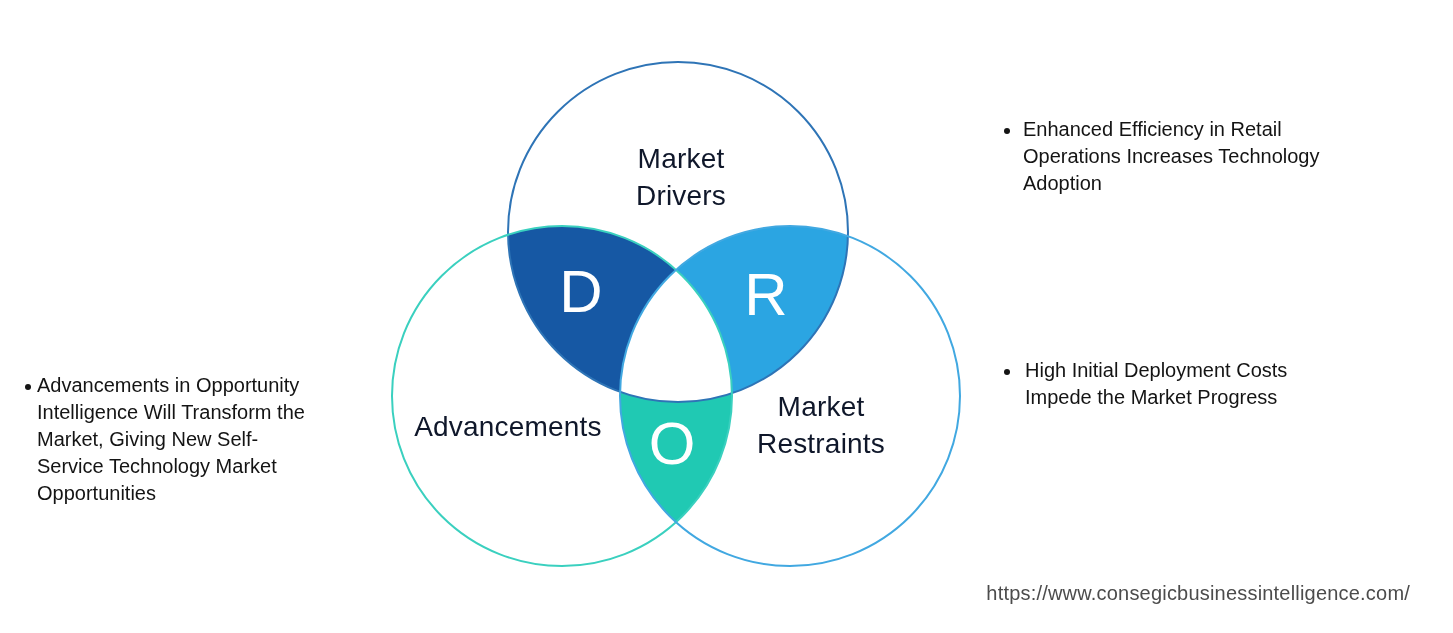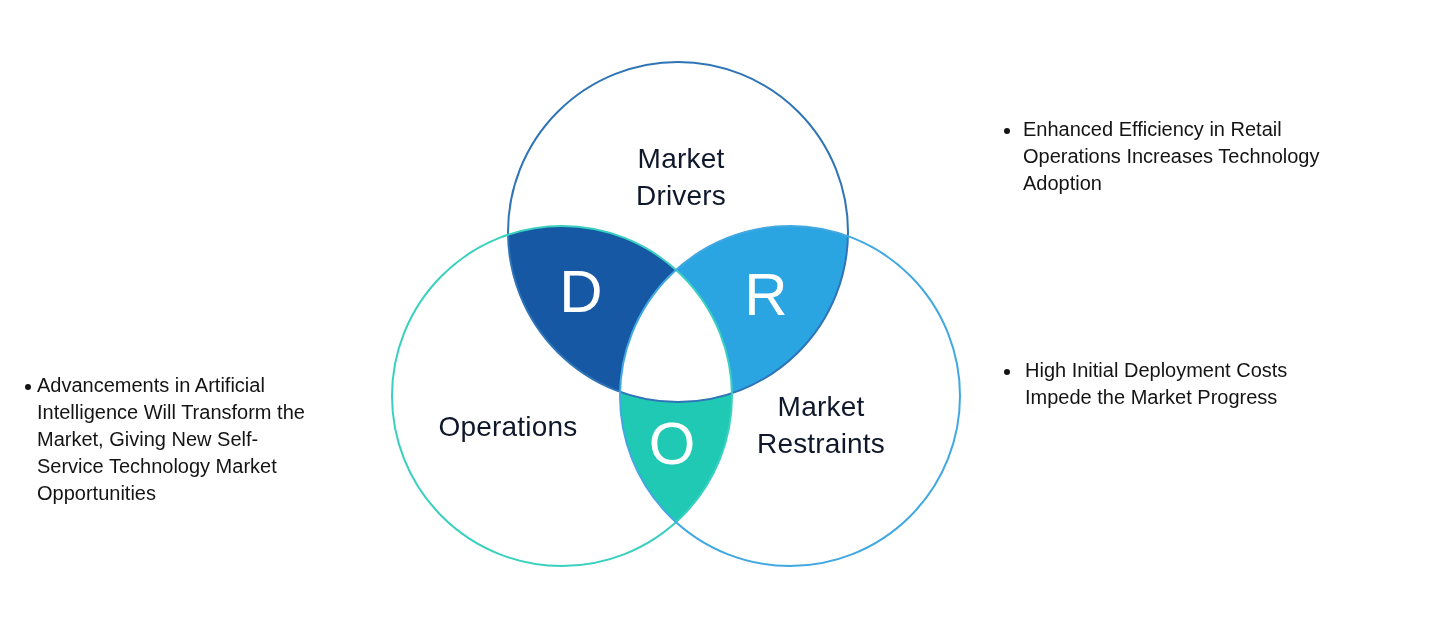--- a/index.html
+++ b/index.html
@@ -108,40 +108,41 @@
     <circle cx="562" cy="396" r="170" fill="none" stroke-width="2" stroke="#3ad0bf"></circle>
     <circle cx="790" cy="396" r="170" fill="none" stroke-width="2" stroke="#41a8e1"></circle>
 
     <text class="venn-letter" x="581" y="312" text-anchor="middle">D</text>
     <text class="venn-letter" x="766" y="315" text-anchor="middle">R</text>
     <text class="venn-letter" x="672" y="464" text-anchor="middle">O</text>
   </svg>
 
   <div class="circle-label label-drivers">Market
 Drivers</div>
-  <div class="circle-label label-opportunity">Operations</div>
+  <div class="circle-label label-opportunity">Advancements</div>
   <div class="circle-label label-restraints">Market
 Restraints</div>
 
   <div class="annotation annotation-left">
     <span class="dot"></span>
-    <div class="annotation-text">Advancements in Artificial
+    <div class="annotation-text">Advancements in Opportunity
 Intelligence Will Transform the
 Market, Giving New Self-
 Service Technology Market
 Opportunities</div>
   </div>
 
   <div class="annotation annotation-right-mid">
     <span class="dot"></span>
     <div class="annotation-text">High Initial Deployment Costs
 Impede the Market Progress</div>
   </div>
 
   <div class="annotation annotation-right-top">
     <span class="dot"></span>
     <div class="annotation-text">Enhanced Efficiency in Retail
 Operations Increases Technology
 Adoption</div>
   </div>
 
+  <div class="site-url">https://www.consegicbusinessintelligence.com/</div>
 
 </div>
 
 </body></html>

